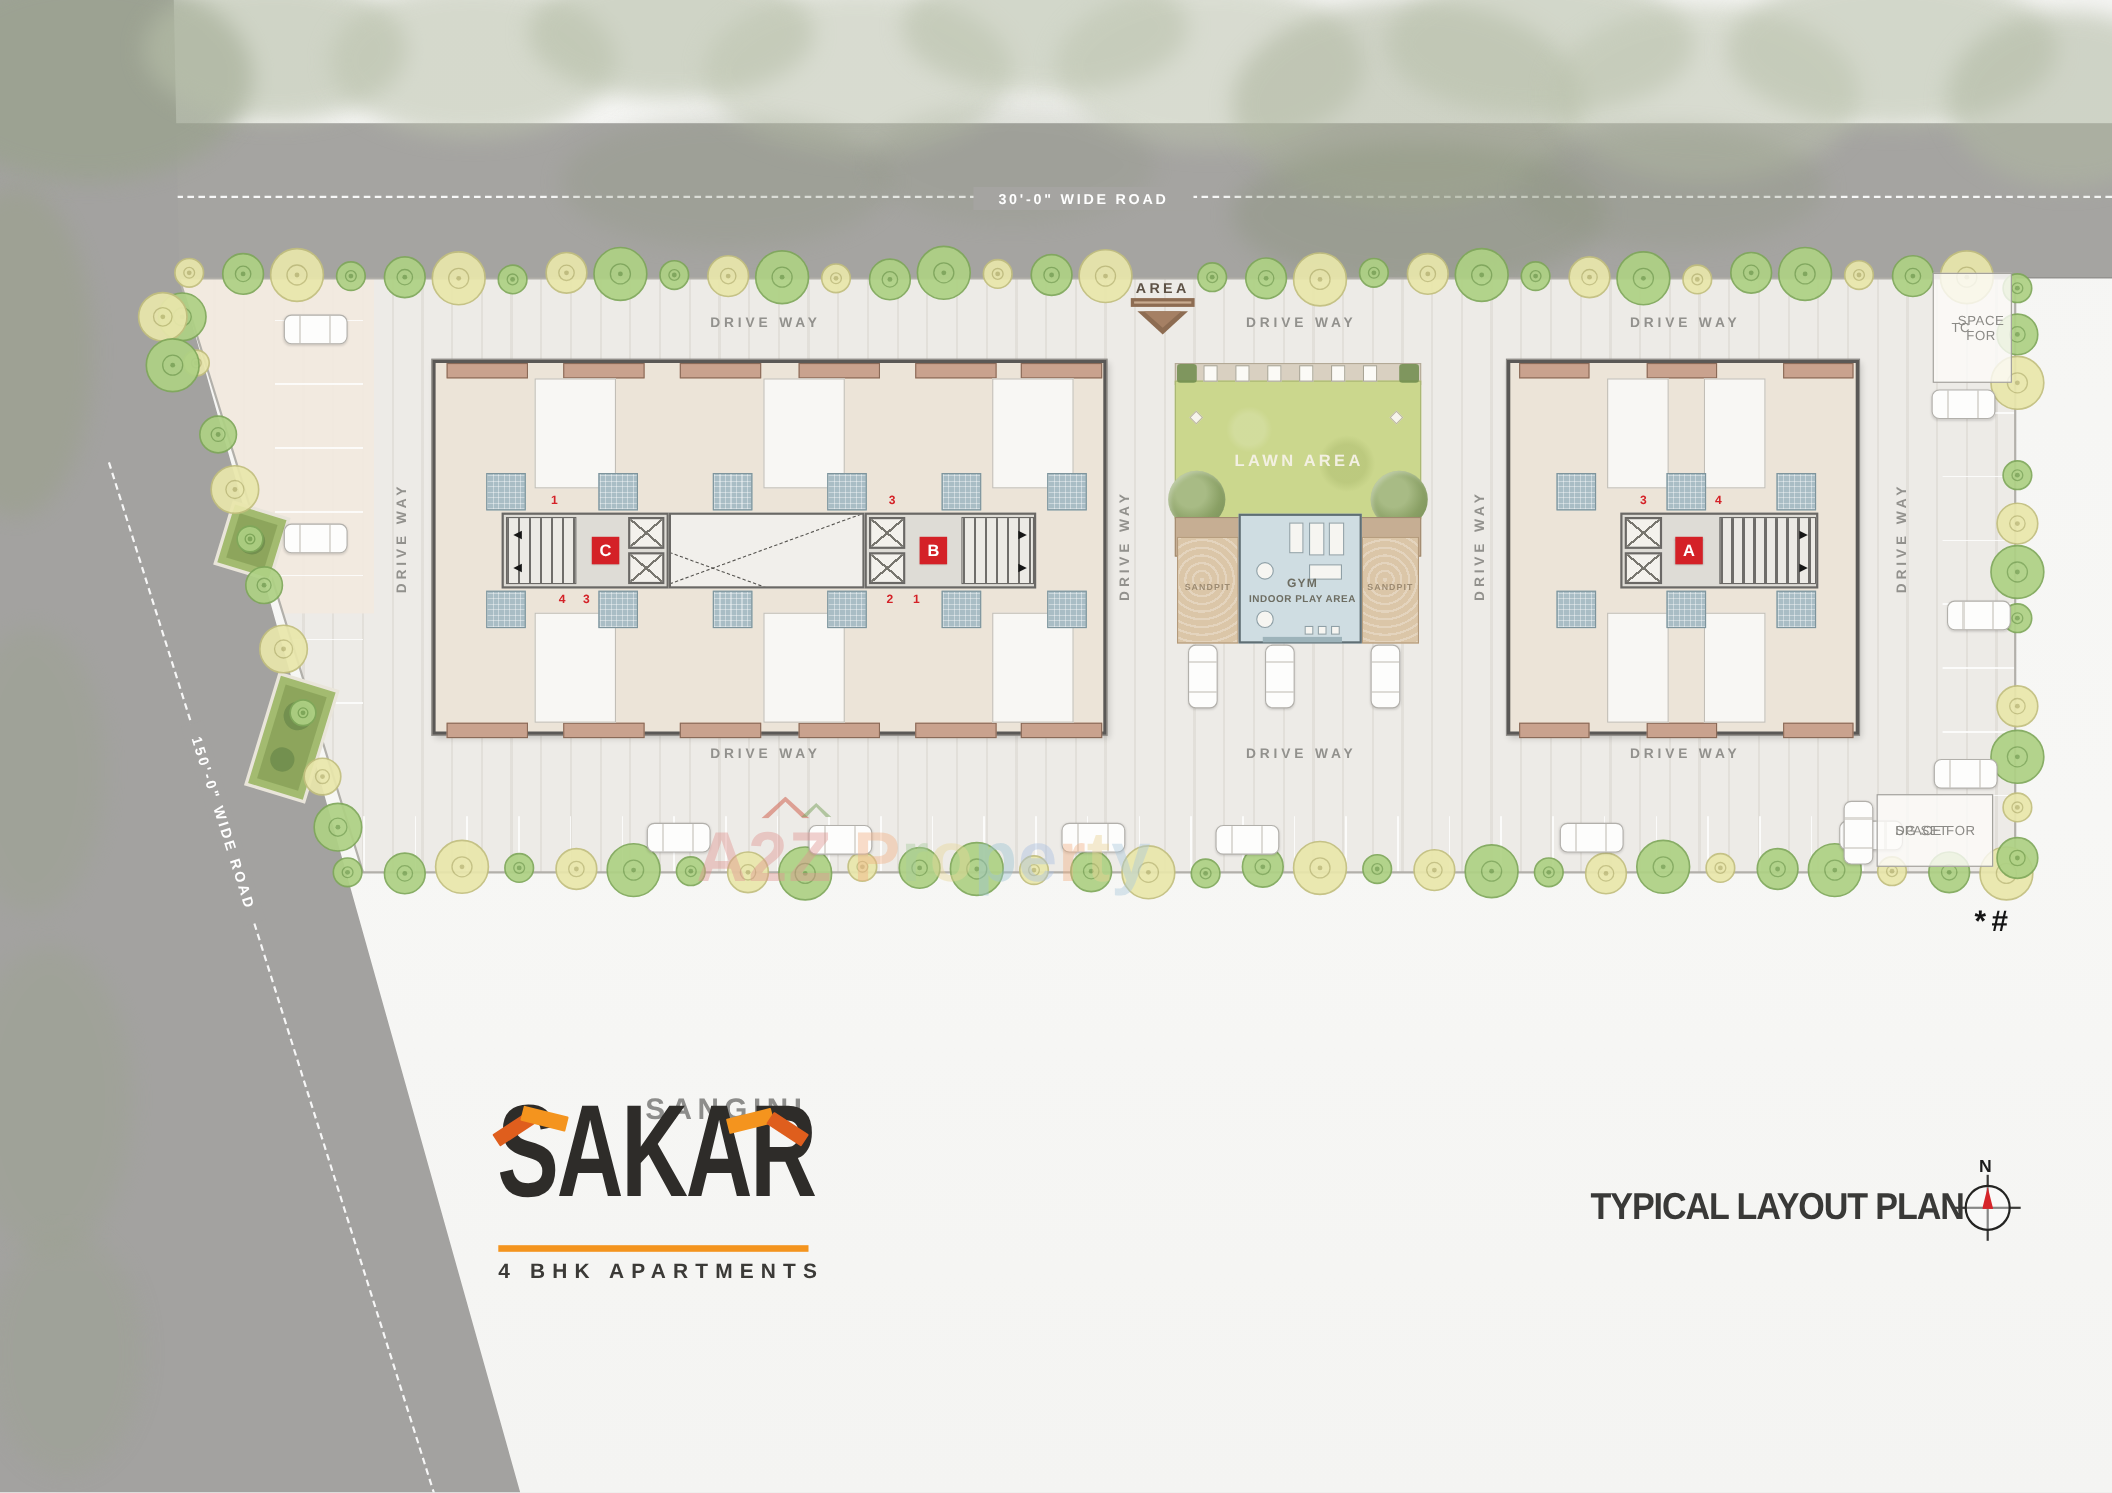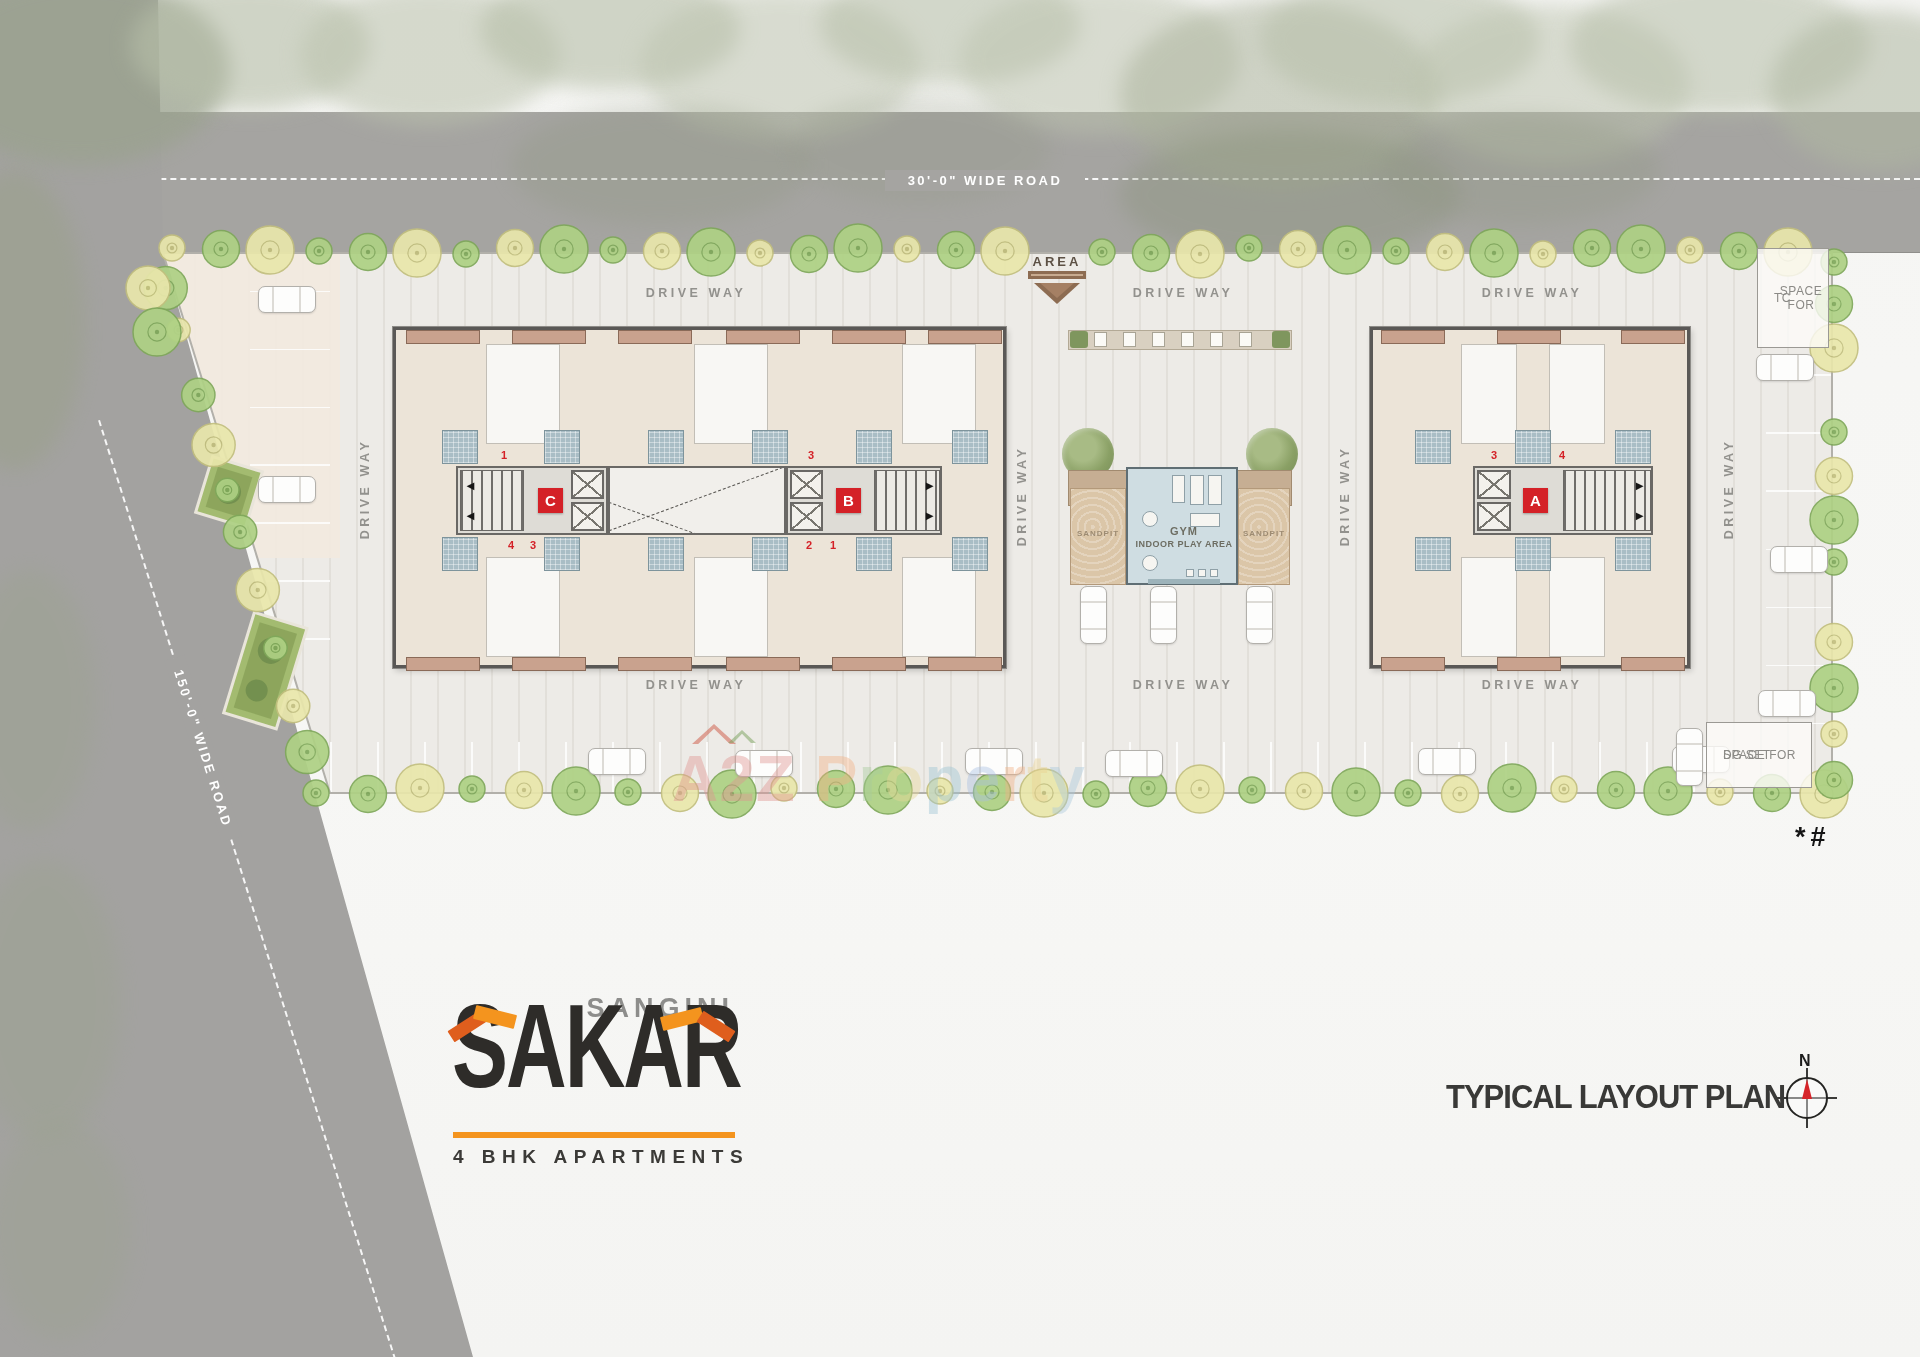--- a/index.html
+++ b/index.html
@@ -103,21 +103,21 @@
     transform:scaleY(1.1);transform-origin:left top;white-space:nowrap;}
   
   #compass{left:1775px;top:1052px;width:66px;height:76px;}
   #compass .n{left:24px;top:0;color:#1c1c1c;font-weight:bold;font-size:16px;}
   #compass .vline{left:31px;top:16px;width:2px;height:60px;background:#3a3a38;}
   #compass .hline{left:2px;top:45px;width:60px;height:2px;background:#3a3a38;}
   #compass .ring{left:11px;top:25px;width:42px;height:42px;border:2.5px solid #242422;border-radius:50%;background:rgba(255,255,255,.4);}
   #compass .needle{left:27px;top:27px;width:10px;height:20px;background:#d6252a;clip-path:polygon(50% 0,100% 100%,0 100%);}
 
   
-  #wm-main{left:672px;top:742px;font-size:64px;font-weight:bold;opacity:.42;white-space:nowrap;letter-spacing:1px;}
+  #wm-main{left:633px;top:742px;font-size:64px;font-weight:bold;opacity:.42;white-space:nowrap;letter-spacing:1px;}
   #wm-main span{position:static;}
   #wm-roof1{left:692px;top:724px;width:44px;height:20px;background:rgba(205,85,65,.5);
     clip-path:polygon(0 100%,50% 0,100% 100%,86% 100%,50% 24%,14% 100%);}
   #wm-roof2{left:728px;top:730px;width:28px;height:13px;background:rgba(120,160,90,.5);
     clip-path:polygon(0 100%,50% 0,100% 100%,82% 100%,50% 28%,18% 100%);}
   #wm-url{left:765px;top:1005px;font-size:47px;font-weight:600;color:#dbdbd9;letter-spacing:1px;white-space:nowrap;}
 </style>
 </head>
 <body>
 
@@ -707,20 +707,27 @@
       <div class="bath" style="left: 42px; top: 100px; width: 36px; height: 34px;"></div>
       <div class="bath" style="left: 42px; top: 207px; width: 36px; height: 34px;"></div>
       <div class="bath" style="left: 142px; top: 100px; width: 36px; height: 34px;"></div>
       <div class="bath" style="left: 142px; top: 207px; width: 36px; height: 34px;"></div>
       <div class="bath" style="left: 242px; top: 100px; width: 36px; height: 34px;"></div>
       <div class="bath" style="left: 242px; top: 207px; width: 36px; height: 34px;"></div>
     </div>
 
   <div id="amenity">
     <div id="deck"></div>
+    <div id="lawn">
+      <div class="lawn-label">LAWN AREA</div>
+      <div class="diam" style="left:14px;top:28px"></div>
+        <div class="diam" style="left:196px;top:28px"></div>
+      <div class="diam" style="left:14px;top:96px"></div>
+        <div class="diam" style="left:196px;top:96px"></div>
+    </div>
     <div id="loungers" style="left:0;top:0;width:224px;height:20px">
         <div class="lounger" style="left: 26px; top: 2px;"></div>
         <div class="lounger" style="left: 55px; top: 2px;"></div>
         <div class="lounger" style="left: 84px; top: 2px;"></div>
         <div class="lounger" style="left: 113px; top: 2px;"></div>
         <div class="lounger" style="left: 142px; top: 2px;"></div>
         <div class="lounger" style="left: 171px; top: 2px;"></div>
         <div style="left: 2px; top: 1px; width: 18px; height: 17px; background: rgb(111, 140, 76); border-radius: 3px; opacity: 0.85; position: absolute;"></div>
         <div style="left: 204px; top: 1px; width: 18px; height: 17px; background: rgb(111, 140, 76); border-radius: 3px; opacity: 0.85; position: absolute;"></div>
       </div>

